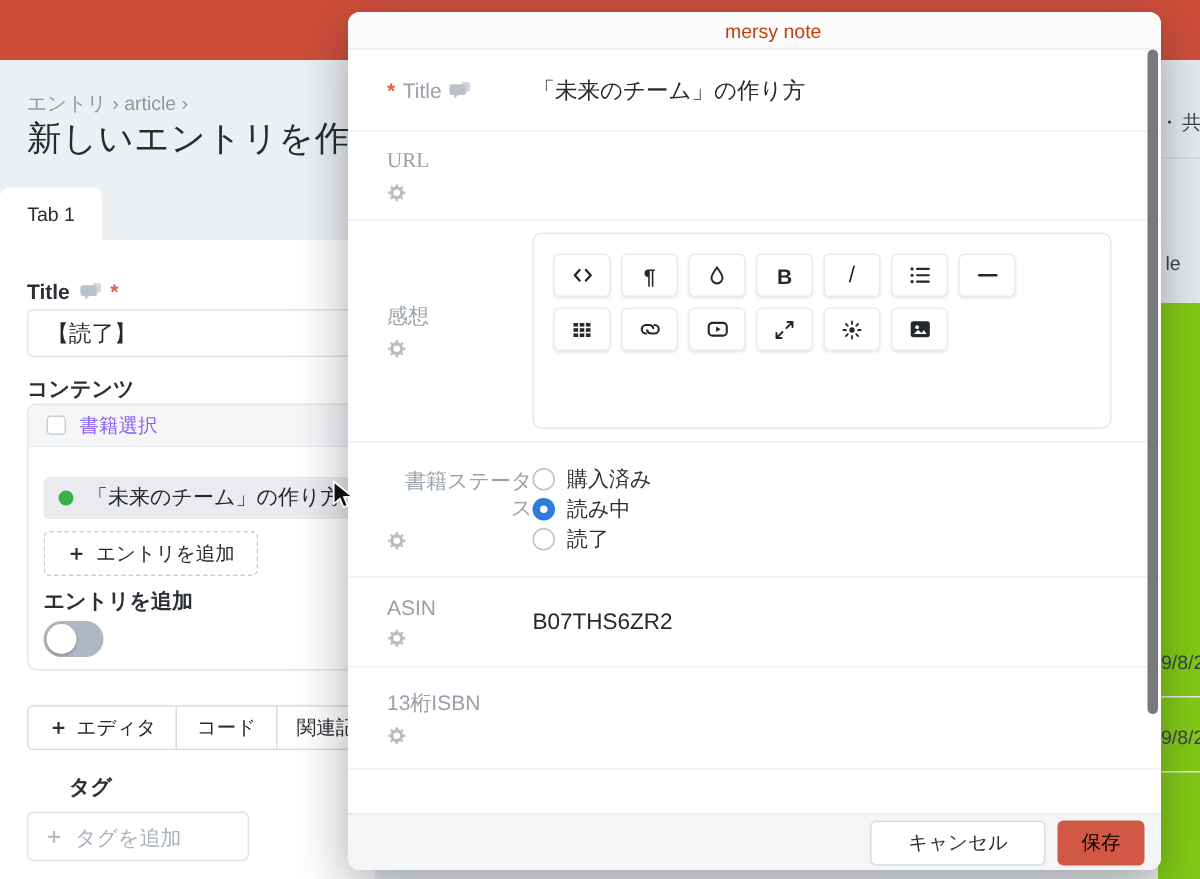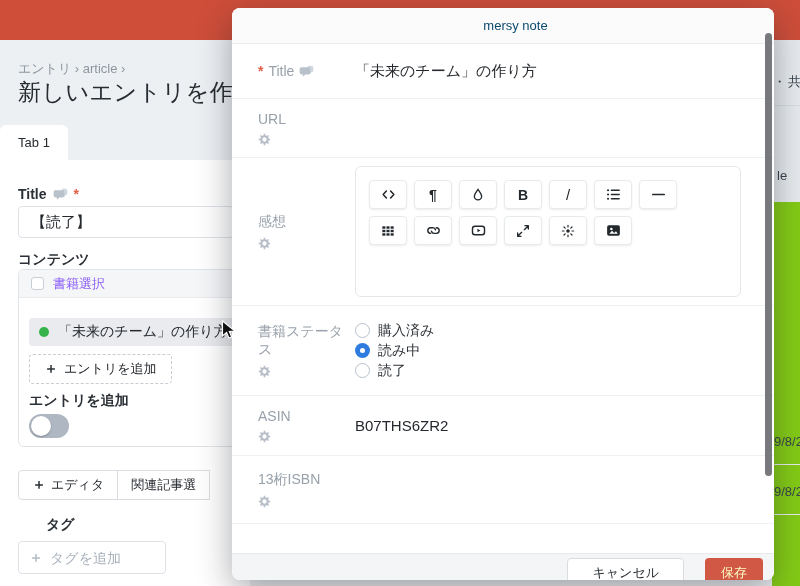--- a/index.html
+++ b/index.html
@@ -43,41 +43,41 @@
   .right-strip { position:absolute; left:772px; top:40px; width:28px; height:546px; background:#e8ecef; font-size:13px; color:#3a434d; }
   .rs-share { position:absolute; left:1px; top:33px; white-space:nowrap; display:flex; gap:2px; }
   .rs-line1 { position:absolute; left:0; top:65px; width:28px; height:1px; background:#d8dde2; }
   .rs-le { position:absolute; left:5px; top:128px; }
   .rs-band { position:absolute; left:0; top:162px; width:28px; bottom:0; background:#84cc16; }
   .rs-date { position:absolute; left:2px; white-space:nowrap; color:#39424c; }
   .rs-divider { position:absolute; left:0; width:28px; height:1px; background:#e9edf0; }
 
   
   .modal { position:absolute; left:232px; top:8px; width:542px; height:572px; background:#fff; border-radius:8px; box-shadow:0 10px 34px rgba(25,30,36,.38); overflow:hidden; }
-  .modal-head { height:36px; background:#fbfbfc; border-bottom:1px solid #ebedef; display:flex; align-items:center; justify-content:center; font-size:13px; color:#0c4a6e;padding-left:25px; }
+  .modal-head { height:25px; background:#fbfbfc; border-bottom:1px solid #ebedef; display:flex; align-items:center; justify-content:center; font-size:13px; color:#c2410c;padding-left:25px; }
   .mrow { display:flex; align-items:center; border-bottom:1px solid #eef0f2; }
   .mlabel { flex:0 0 123px; padding-left:26px; }
   .lbl-line { display:flex; align-items:center; gap:5px; font-size:14px; color:#98a1ab; }
   .gear { margin-top:6px; }
   .mvalue { flex:1; font-size:15px; color:#25292e; }
 
   .editor-box { width:386px; height:131px; border:1px solid #e4e8eb; border-radius:6px; background:#fff; padding:13px 0 0 13px; }
   .tb-row { display:flex; gap:7px; margin-bottom:7px; }
   .tb-btn { width:38px; height:29px; background:#fff; border:1px solid #e8ebee; border-radius:4px; box-shadow:0 1px 2px rgba(0,0,0,.08); display:flex; align-items:center; justify-content:center; color:#23282d; font-size:14px; }
   .tb-glyph { font-weight:bold; font-size:14px; color:#23282d; }
 
   .opt { display:flex; align-items:center; gap:8px; height:20px; font-size:14px; color:#2b3036; }
   .radio { width:15px; height:15px; border-radius:50%; border:1.5px solid #b9c1ca; background:#fff; position:relative; flex:0 0 auto; }
   .radio.sel { border:none; background:#2f7ce0; }
   .radio.sel::after { content:""; position:absolute; left:5px; top:5px; width:5px; height:5px; border-radius:50%; background:#fff; }
 
   .blank-row { height:29px; }
-  .modal-foot { height:38px; background:#f4f5f6; border-top:1px solid #e7e9eb; display:flex; align-items:center; justify-content:flex-end; gap:21px; padding-right:11px; }
+  .modal-foot { height:38px; background:#f4f5f6; border-top:1px solid #e7e9eb; display:flex; align-items:center; justify-content:flex-end; gap:8px; padding-right:11px; }
   .btn-cancel { height:30px; padding:0 24px; background:#fff; border:1px solid #d9dce1; border-radius:4px; font-size:13px; color:#2b3036; font-family:inherit; }
-  .btn-save { height:30px; padding:0 16px; background:#d05844; border:none; border-radius:4px; font-size:13px; color:#fef9c3; font-family:inherit; }
+  .btn-save { height:30px; padding:0 16px; background:#d05844; border:none; border-radius:4px; font-size:13px; color:#000000; font-family:inherit; }
   .mscroll { position:absolute; right:2px; top:25px; width:7px; height:443px; background:#77797d; border-radius:3.5px; }
 
   .cursor { position:absolute; left:221px; top:320px; z-index:20; }
   svg { display:block; }
 </style>
 </head>
 <body>
 
 <div class="screen">
 
@@ -119,20 +119,21 @@
       <div class="toggle">
         <span class="toggle-knob"></span>
       </div>
     </div>
 
     <div class="btn-group">
       <button class="gbtn">
         <span class="plus">＋</span>
         <span>エディタ</span>
       </button>
+      <button class="gbtn">コード</button>
       <button class="gbtn">関連記事選</button>
     </div>
 
     <div class="fld-label" style="left:18px; top:356px;margin-left:28px;">タグ</div>
     <div class="tag-input">
       <span class="plus">＋</span>
       <input placeholder="タグを追加" style="">
     </div>
   </div>
 
@@ -163,21 +164,21 @@
             <svg width="15" height="13" viewBox="0 0 20 18">
                 <path d="M12 1h5a2.5 2.5 0 0 1 2.5 2.5v4A2.5 2.5 0 0 1 17 10h-1v2.5L13.5 10H12Z" fill="#d2d8df"></path>
                 <path d="M3 3h10a2.5 2.5 0 0 1 2.5 2.5v5A2.5 2.5 0 0 1 13 13H8.5L5 16.4V13H3A2.5 2.5 0 0 1 .5 10.5v-5A2.5 2.5 0 0 1 3 3Z" fill="#b9c1cb"></path>
               </svg>
           </span>
         </div>
       </div>
       <div class="mvalue">「未来のチーム」の作り方</div>
     </div>
 
-    <div class="mrow" style="height:59px;">
+    <div class="mrow" style="height:59px;font-family:Liberation Serif, serif;">
       <div class="mlabel">
         <div class="lbl-line">URL</div>
         <div class="gear">
           <svg width="13" height="13" viewBox="0 0 24 24">
               <g stroke="#b7bec8" fill="none">
                 <circle cx="12" cy="12" r="6" stroke-width="4"></circle>
                 <path d="M12 1.5v4M12 18.5v4M1.5 12h4M18.5 12h4M4.6 4.6l2.8 2.8M16.6 16.6l2.8 2.8M19.4 4.6l-2.8 2.8M7.4 16.6l-2.8 2.8" stroke-width="3"></path>
               </g>
             </svg>
         </div>
@@ -277,21 +278,21 @@
                   <rect x="3" y="4.5" width="18" height="15" rx="2.5" fill="#23282d"></rect>
                   <circle cx="9" cy="10" r="1.8" fill="#fff"></circle>
                   <path d="M6 16.5l4-4 3 3 2.5-2.5 2.5 3.5z" fill="#fff"></path>
                 </svg>
               </span>
           </div>
         </div>
       </div>
     </div>
 
-    <div class="mrow" style="height:90px;">
+    <div class="mrow" style="height:90px;text-align:right;">
       <div class="mlabel">
         <div class="lbl-line">書籍ステータス</div>
         <div class="gear">
           <svg width="13" height="13" viewBox="0 0 24 24">
               <g stroke="#b7bec8" fill="none">
                 <circle cx="12" cy="12" r="6" stroke-width="4"></circle>
                 <path d="M12 1.5v4M12 18.5v4M1.5 12h4M18.5 12h4M4.6 4.6l2.8 2.8M16.6 16.6l2.8 2.8M19.4 4.6l-2.8 2.8M7.4 16.6l-2.8 2.8" stroke-width="3"></path>
               </g>
             </svg>
         </div>

